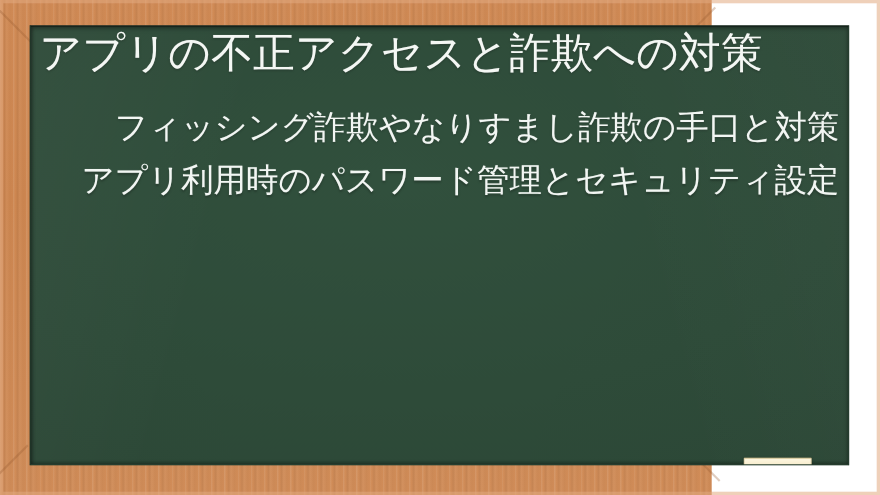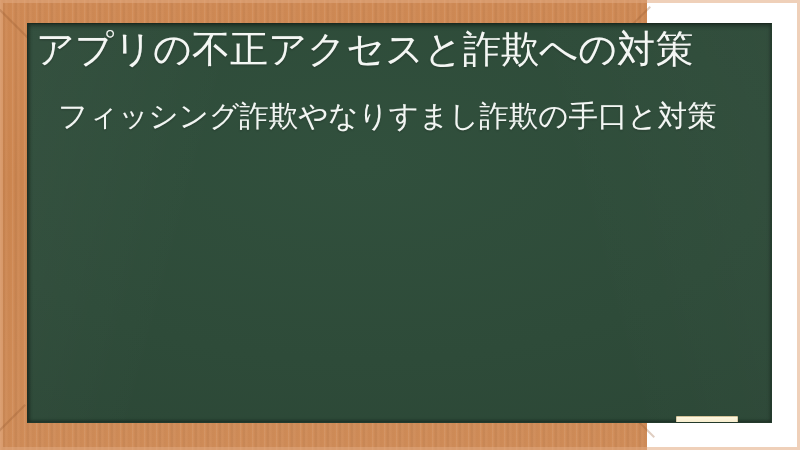--- a/index.html
+++ b/index.html
@@ -116,20 +116,21 @@
   }
 
   .bullets {
     position: absolute;
     left: 30px;
     top: 73px;
     width: 705px;
     list-style: none;
     margin: 0;
     padding: 0;
+    text-align: right;
   }
 
   .bullets li {
     color: #f2f6f3;
     font-size: 29.5px;
     line-height: 1.32;
     margin: 0 0 10px 0;
     text-shadow:
       0 0 1px rgba(255,255,255,0.30),
       0 1px 2px rgba(0,0,0,0.28);
@@ -161,20 +162,21 @@
   <div class="miter bl"></div>
   <div class="miter br"></div>
 
   <div class="board">
     <div class="content">
 
       <div class="title">アプリの不正アクセスと詐欺への対策</div>
 
       <ul class="bullets">
         <li>フィッシング詐欺やなりすまし詐欺の手口と対策</li>
+        <li>アプリ利用時のパスワード管理とセキュリティ設定</li>
       </ul>
 
     </div>
 
     <div class="chalk"></div>
   </div>
 
 </div>
 
 </body></html>

